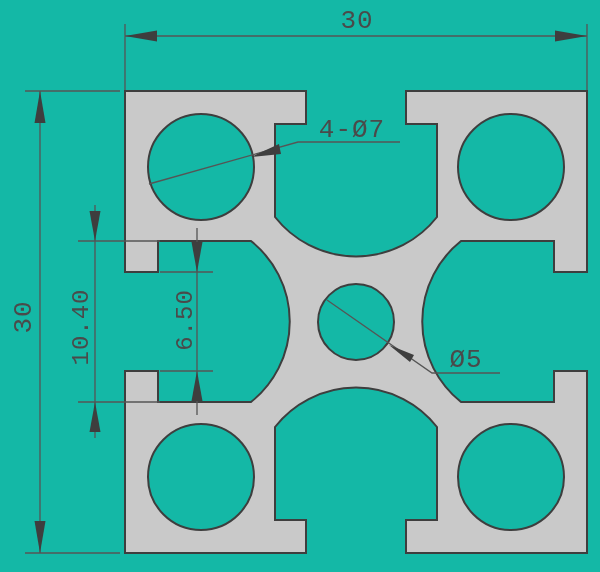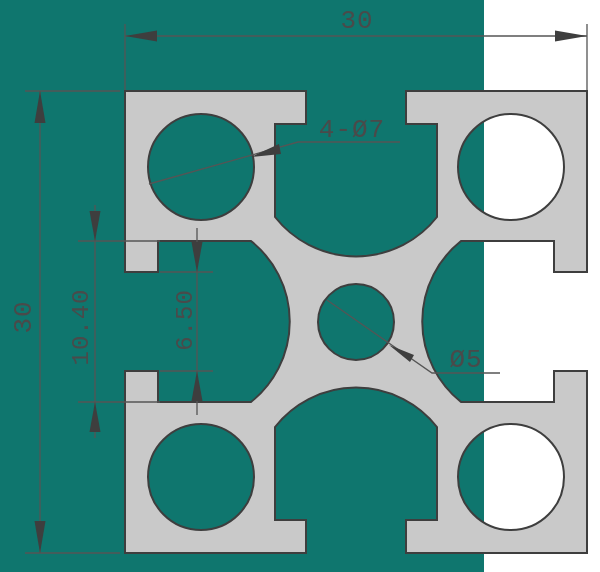--- a/index.html
+++ b/index.html
@@ -5,23 +5,23 @@
   html, body {
     margin: 0;
     padding: 0;
     background: #ffffff;
     width: 600px;
     height: 572px;
     overflow: hidden;
   }
   .canvas {
     position: relative;
-    width: 484px;
+    width: 600px;
     height: 572px;
-    background: #0f766e;
+    background: #14b8a6;
   }
   svg { display: block; }
   .profile {
     fill: #c9c9c9;
     stroke: #3e3e3e;
     stroke-width: 2;
     stroke-linejoin: miter;
   }
   .dimline {
     stroke: #555555;

